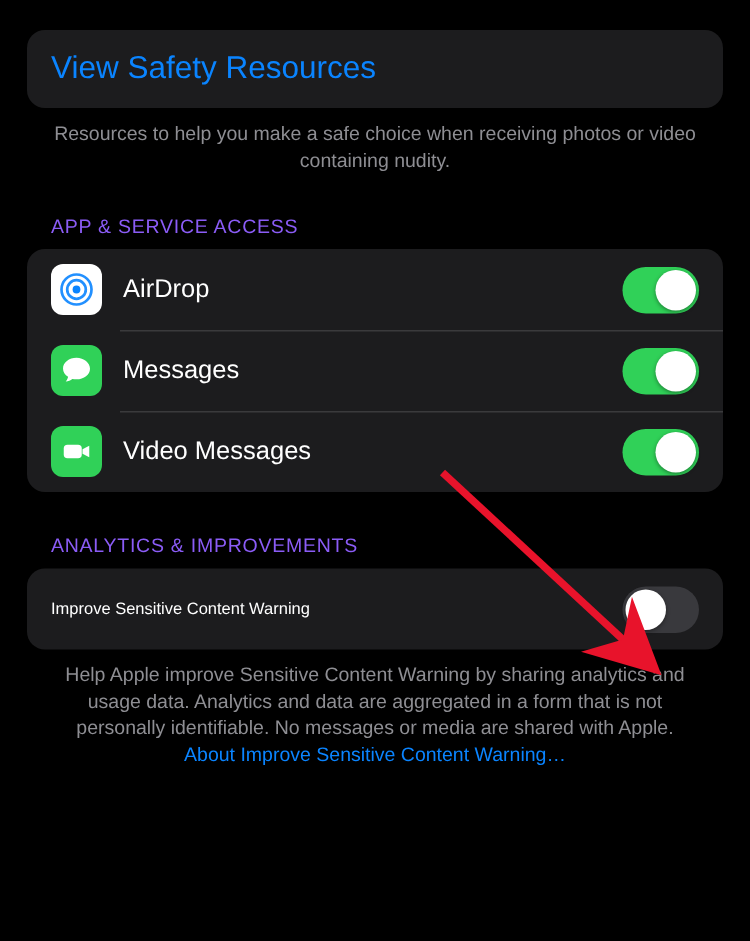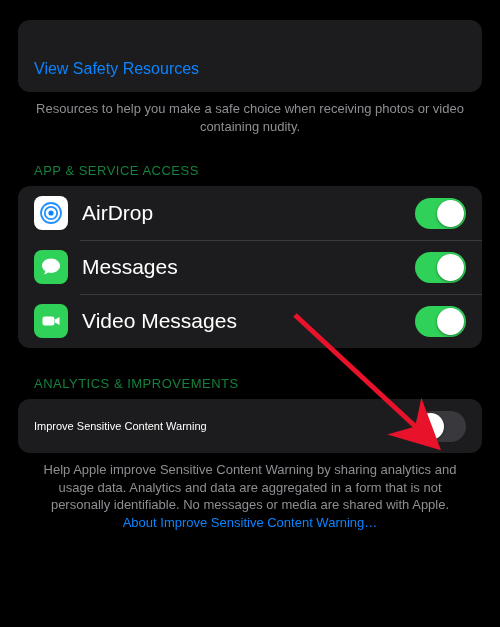--- a/index.html
+++ b/index.html
@@ -15,38 +15,37 @@
       padding: 20px 18px 18px 18px;
     }
     .card {
       background: #1c1c1e;
       border-radius: 12px;
       overflow: hidden;
     }
     .link-row {
       padding: 14px 16px;
       color: #0a84ff;
-      font-size: 16px;
+      font-size: 21px;
       cursor: pointer;
-      margin-top: 26px;
     }
     .footer-text {
       color: #8e8e93;
       font-size: 13px;
       line-height: 1.35;
       padding: 8px 16px 0 16px;
       text-align: center;
     }
     .footer-text a {
       color: #0a84ff;
       text-decoration: none;
       margin-top: 16px;
     }
     .section-header {
-      color: #15803d;
+      color: #8b5cf6;
       font-size: 13px;
       letter-spacing: 0.5px;
       text-transform: uppercase;
       padding: 28px 16px 8px 16px;
     }
     .list {
       background: #1c1c1e;
       border-radius: 12px;
       overflow: hidden;
     }
@@ -74,21 +73,21 @@
       display: flex;
       align-items: center;
       justify-content: center;
       flex-shrink: 0;
     }
     .icon-airdrop { background: #fff; }
     .icon-messages, .icon-video { background: #30d158; }
     .label {
       flex: 1;
       color: #fff;
-      font-size: 21px;
+      font-size: 17px;
     }
     .label.small { font-size: 11px; }
     .toggle {
       width: 51px;
       height: 31px;
       border-radius: 16px;
       position: relative;
       cursor: pointer;
       flex-shrink: 0;
     }

